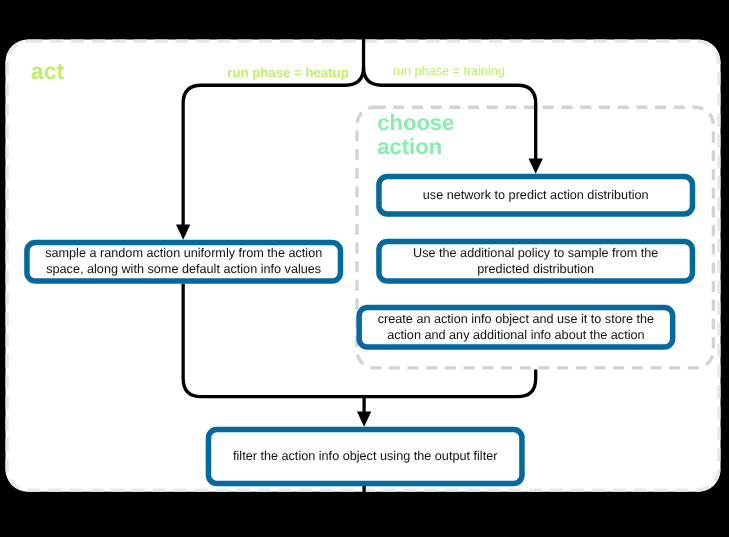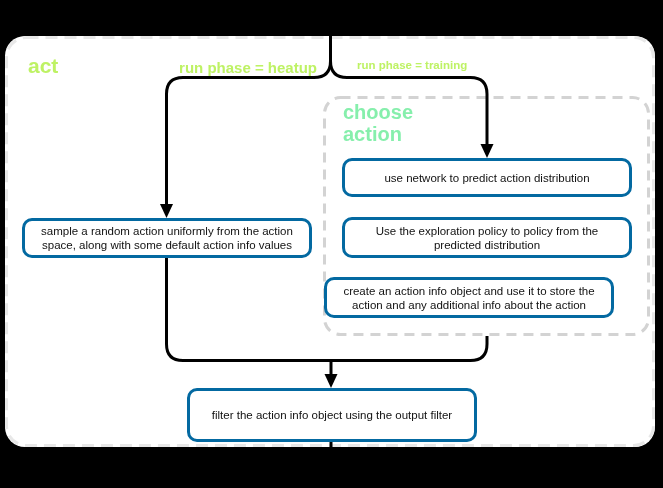--- a/index.html
+++ b/index.html
@@ -31,21 +31,21 @@
     top: 0;
     width: 663px;
     height: 488px;
     z-index: 2;
     pointer-events: none;
   }
   .node {
     position: absolute;
     box-sizing: border-box;
     background: #ffffff;
-    border: 3px solid #0369a1;
+    border: 5px solid #0369a1;
     border-radius: 10px;
     display: flex;
     align-items: center;
     justify-content: center;
     text-align: center;
     font-size: 11.5px;
     line-height: 14px;
     color: #111111;
     padding: 0 8px;
     z-index: 3;
@@ -75,28 +75,28 @@
     line-height: 22px;
     font-weight: bold;
     white-space: normal;
     z-index: 3;
     position: absolute;
     color: #86efac;
   }
   .label-heatup {
     right: 346px;
     top: 59px;
-    font-size: 15px;
+    font-size: 12px;
     font-weight: bold;
   }
   .label-training {
     left: 357px;
     top: 59px;
     font-size: 11.5px;
-    font-weight: bold;
+    font-weight: normal;
   }
 </style>
 </head>
 <body>
 
 <div class="canvas">
 
   <div class="main-container"></div>
 
   <svg class="overlay-svg" width="663" height="488" viewBox="0 0 663 488" xmlns="http://www.w3.org/2000/svg">
@@ -127,19 +127,19 @@
   <div class="label label-heatup">run phase = heatup</div>
 
   <div class="label label-training">run phase = training</div>
 
   <div class="label-choose-action">choose action</div>
 
   <div class="node node-sample">sample a random action uniformly from the action space, along with some default action info values</div>
 
   <div class="node node-predict">use network to predict action distribution</div>
 
-  <div class="node node-explore">Use the exploration policy to policy from the predicted distribution</div>
+  <div class="node node-explore">Use the additional policy to sample from the predicted distribution</div>
 
   <div class="node node-create">create an action info object and use it to store the action and any additional info about the action</div>
 
   <div class="node node-filter">filter the action info object using the output filter</div>
 
 </div>
 
 </body></html>

